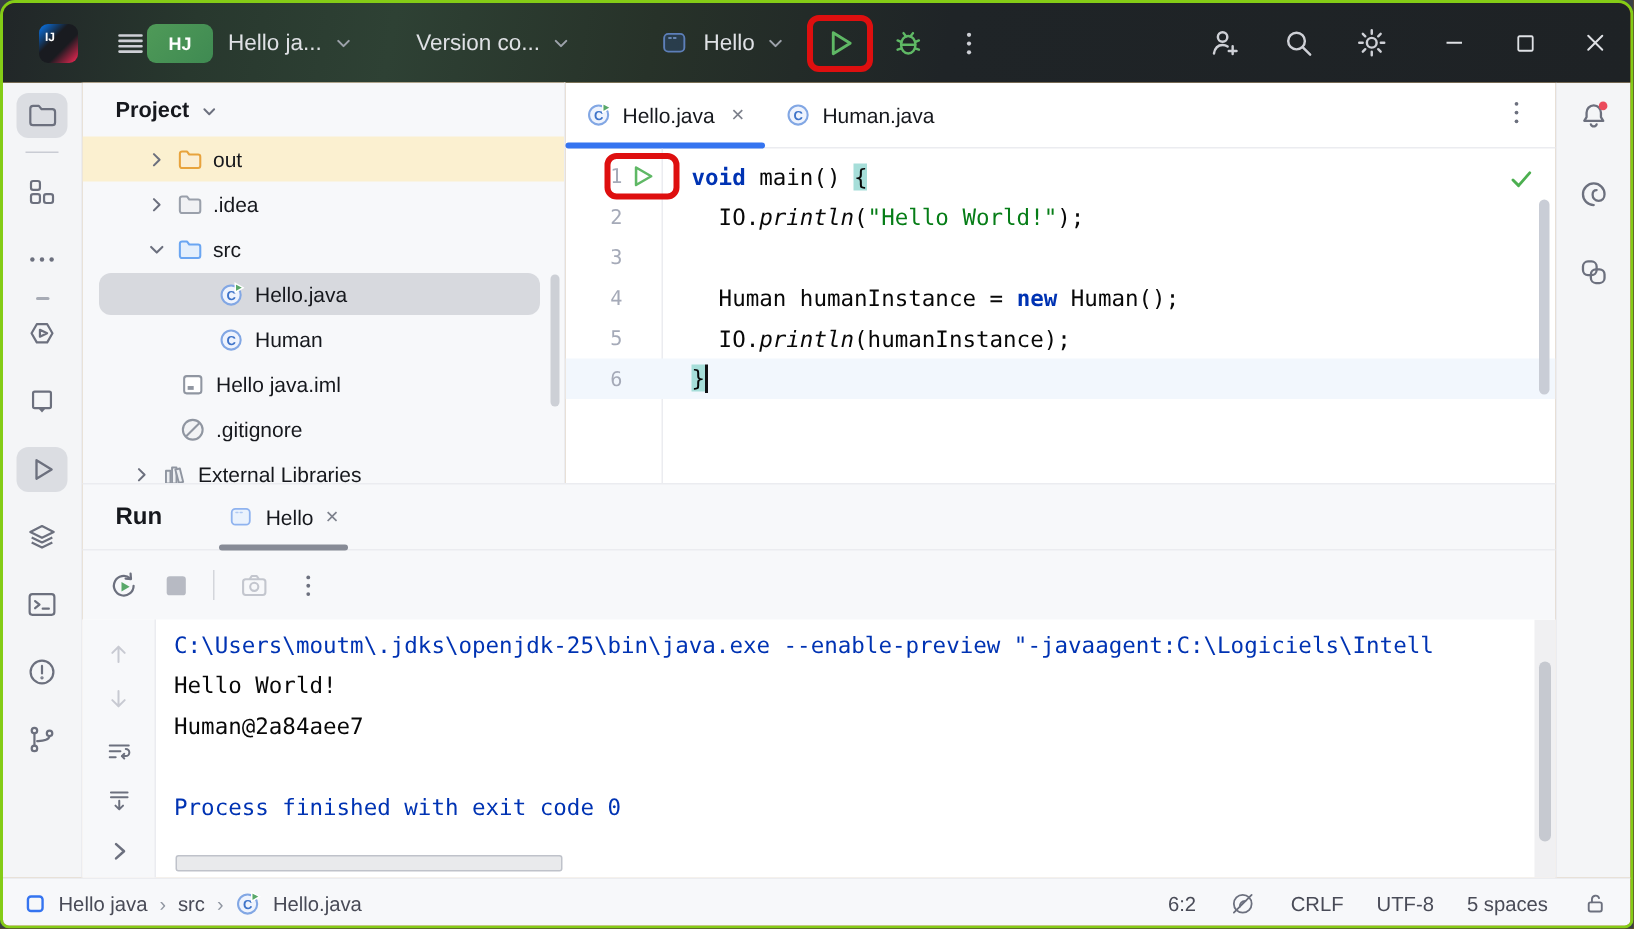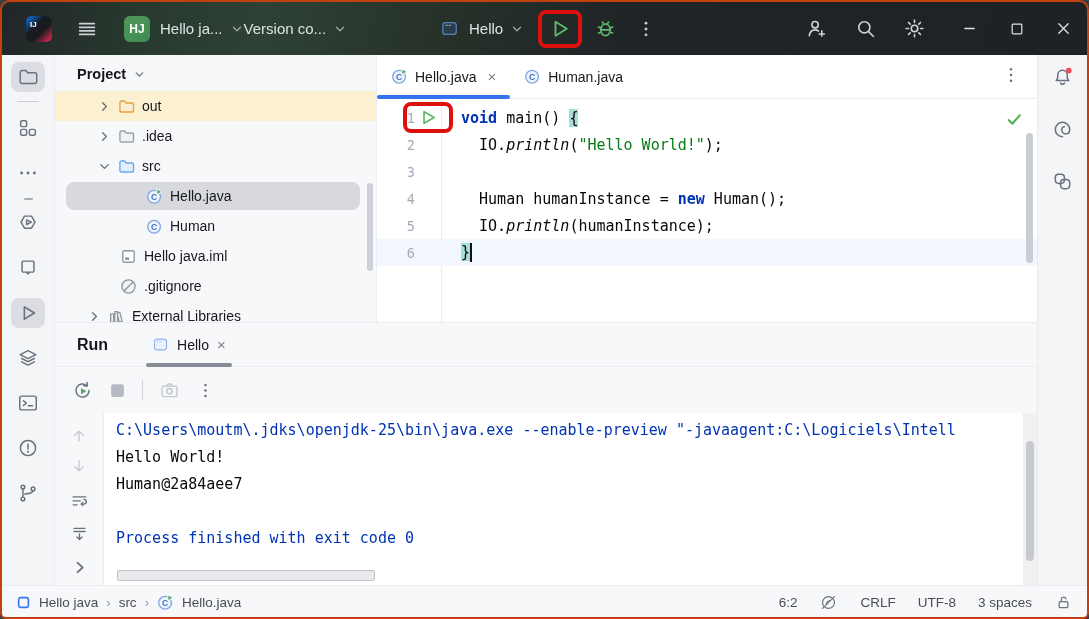--- a/index.html
+++ b/index.html
@@ -1,40 +1,40 @@
 <!DOCTYPE html>
 <html><head>
 <meta charset="utf-8">
 <style>
   * { box-sizing: border-box; margin: 0; padding: 0; }
   html,body { background:#3a3f44; }
   body { font-family: "Liberation Sans", sans-serif; }
   .window {
     position: relative; width: 1089px; height: 619px;
-    border: 2px solid #c2410c; border-radius: 10px 10px 6px 6px;
+    border: 2px solid #84cc16; border-radius: 10px 10px 6px 6px;
     overflow: hidden; background: #a16207;
   }
   
   .titlebar {
     position: relative; height: 53px;
     background: linear-gradient(100deg,#212628 0%,#28382e 12%,#2e4134 24%,#273229 40%,#1f2427 58%,#1e2225 100%);
     display: flex; align-items: center; color: #dfe1e5; font-size: 15px;
   }
   .tb-left { display:flex; align-items:center; }
   .ij-logo { width:26px; height:26px; border-radius:6px; margin-left:24px;
     background: linear-gradient(135deg,#087cfa 0%,#191b20 38%,#191b20 62%,#fe2857 100%);
     display:flex; align-items:flex-start; justify-content:flex-start; }
   .ij-logo span { color:#fff; font-size:8px; font-weight:bold; margin:4px 0 0 4px; letter-spacing:0; }
   .tb-icon-btn { display:flex; align-items:center; justify-content:center; cursor:default; }
   .hamburger { margin-left:24px; }
-  .hj-badge { width:26px; height:26px; border-radius:6px; background:linear-gradient(135deg,#4f9a58,#3f8a52);
-    color:#fff; font-size:12px; font-weight:bold; display:flex; align-items:center; justify-content:center; margin-left:26px; }
+  .hj-badge { width:44px; height:26px; border-radius:6px; background:linear-gradient(135deg,#4f9a58,#3f8a52);
+    color:#fff; font-size:12px; font-weight:bold; display:flex; align-items:center; justify-content:center; }
   .tb-label { margin-left:10px; }
   .chev { margin-left:7px; display:inline-flex; }
-  .vcs-widget { display:flex; align-items:center; }
+  .vcs-widget { margin-left:42px; display:flex; align-items:center; }
   .run-group { position:absolute; left:438px; top:0; height:53px; display:flex; align-items:center; }
   .runcfg { display:flex; align-items:center; }
   .play-wrap, .ring-rel { position:relative; display:inline-flex; }
   .red-ring { position:absolute; border:4px solid #de0f0f; border-radius:8px; pointer-events:none; z-index:40; }
   .ring-tb { inset:-7px -10px; }
   .tb-right { position:absolute; right:0; top:0; height:53px; display:flex; align-items:center; }
   .winbtn { width:47px; height:53px; display:flex; align-items:center; justify-content:center; }
   
   .main { display:flex; height:530px; }
   .stripe-left { width:53px; background:#f4f5f7; border-right:1px solid #ebecf0; display:flex; flex-direction:column; align-items:center; flex:none; }
@@ -639,21 +639,21 @@
         <svg width="19" height="19" viewBox="0 0 24 24">
             <g fill="none" stroke="#6c707e" stroke-width="1.5" stroke-linecap="round">
               <circle cx="12" cy="12" r="7.5"></circle>
               <path d="M9.5 14.5c0-3 1.8-4.8 4.8-5"></path>
               <path d="M4.5 19.5L19.5 4.5"></path>
             </g>
           </svg>
       </span>
       <span class="sb-item">CRLF</span>
       <span class="sb-item">UTF-8</span>
-      <span class="sb-item">3 spaces</span>
+      <span class="sb-item">5 spaces</span>
       <span class="sb-item">
         <svg width="19" height="19" viewBox="0 0 24 24">
             <g fill="none" stroke="#6c707e" stroke-width="1.6" stroke-linecap="round">
               <rect x="6.5" y="10.8" width="11" height="7.7" rx="1.6"></rect>
               <path d="M9.2 10.8V8.2a3.1 3.1 0 0 1 6-1"></path>
             </g>
           </svg>
       </span>
     </div>
   </div>

